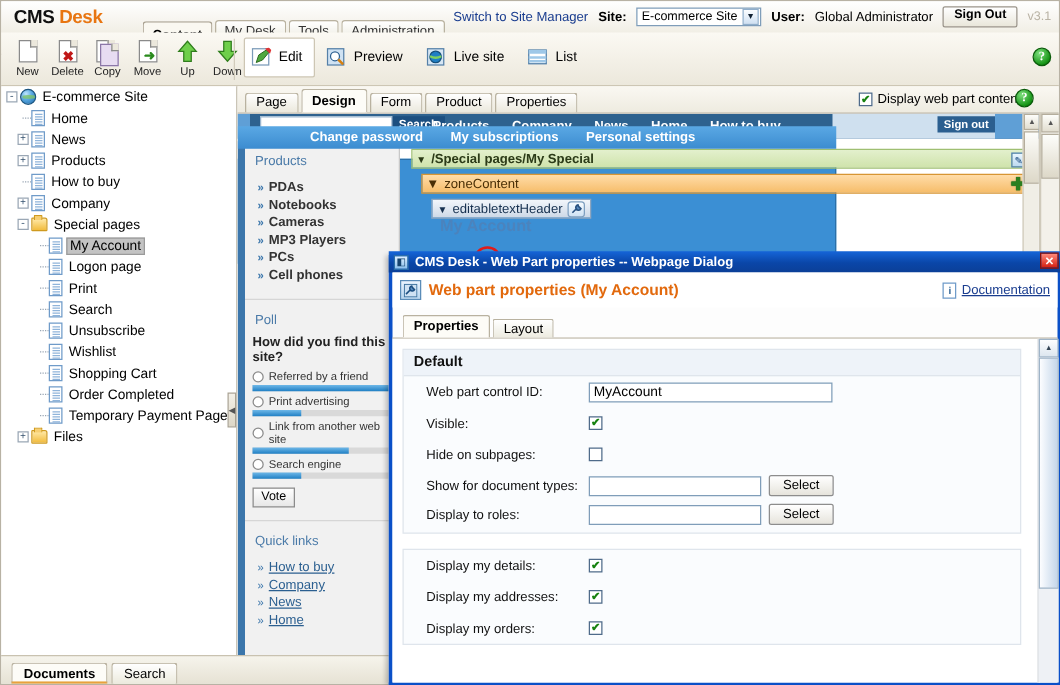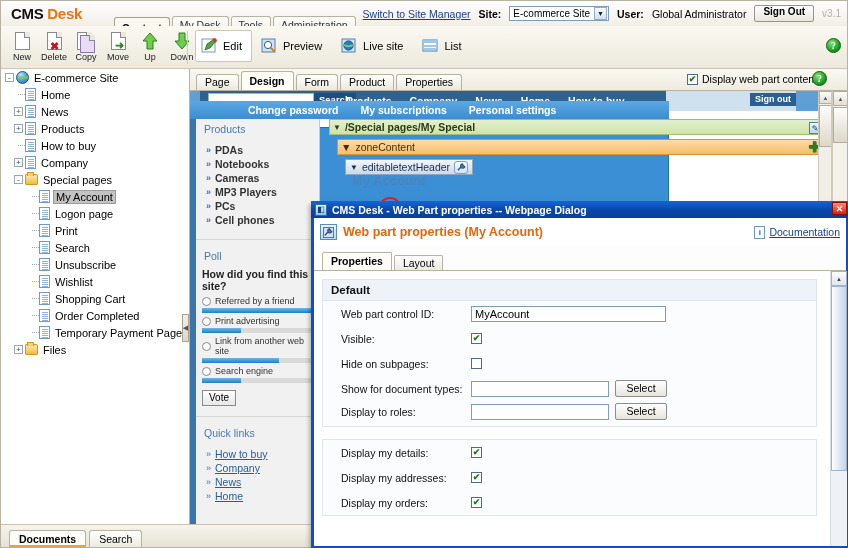--- a/index.html
+++ b/index.html
@@ -30,21 +30,21 @@
     background:linear-gradient(#ffffff,#eceade); border:1px solid #b9b2a0;
     border-bottom:none; border-radius:3px 3px 0 0; color:#333; cursor:pointer;
     white-space:nowrap;
   }
   .mtab.sel {
     font-weight:bold; color:#000; height:22px; line-height:20px;
     background:#faf8f1; border-color:#a8a090; position:relative; top:1px;
   }
 
   #hdr-right { position:absolute; right:4px; top:0; height:25px; display:flex; align-items:center; gap:8px; font-size:10.5px; }
-  #hdr-right a.lnk { color:#1a3d8f; text-decoration:underline; cursor:pointer; }
+  #hdr-right a.lnk { color:#1a3d8f; cursor:pointer; }
   #hdr-right b { font-weight:bold; }
   .selbox {
     height:15px; border:1px solid #7f9db9; background:#fff; font-size:10px;
     display:inline-flex; align-items:center; padding:0 1px 0 3px; min-width:88px; justify-content:space-between;
     cursor:pointer;
   }
   .selbox .arw {
     width:13px; height:13px; margin-left:4px;
     background:linear-gradient(#fbfdff,#cfe0f2); border:1px solid #90aecb;
     display:inline-flex; align-items:center; justify-content:center; font-size:7px; color:#123;

